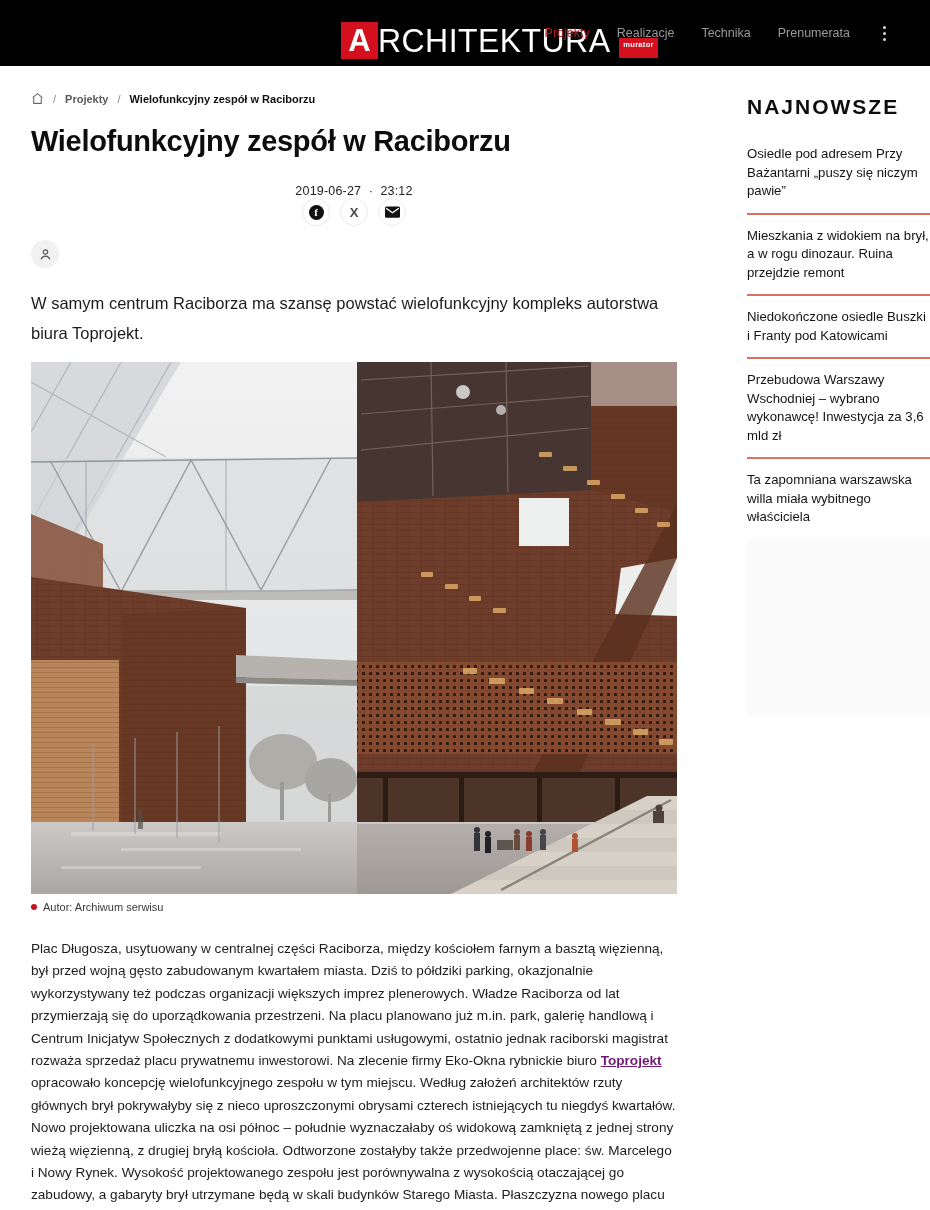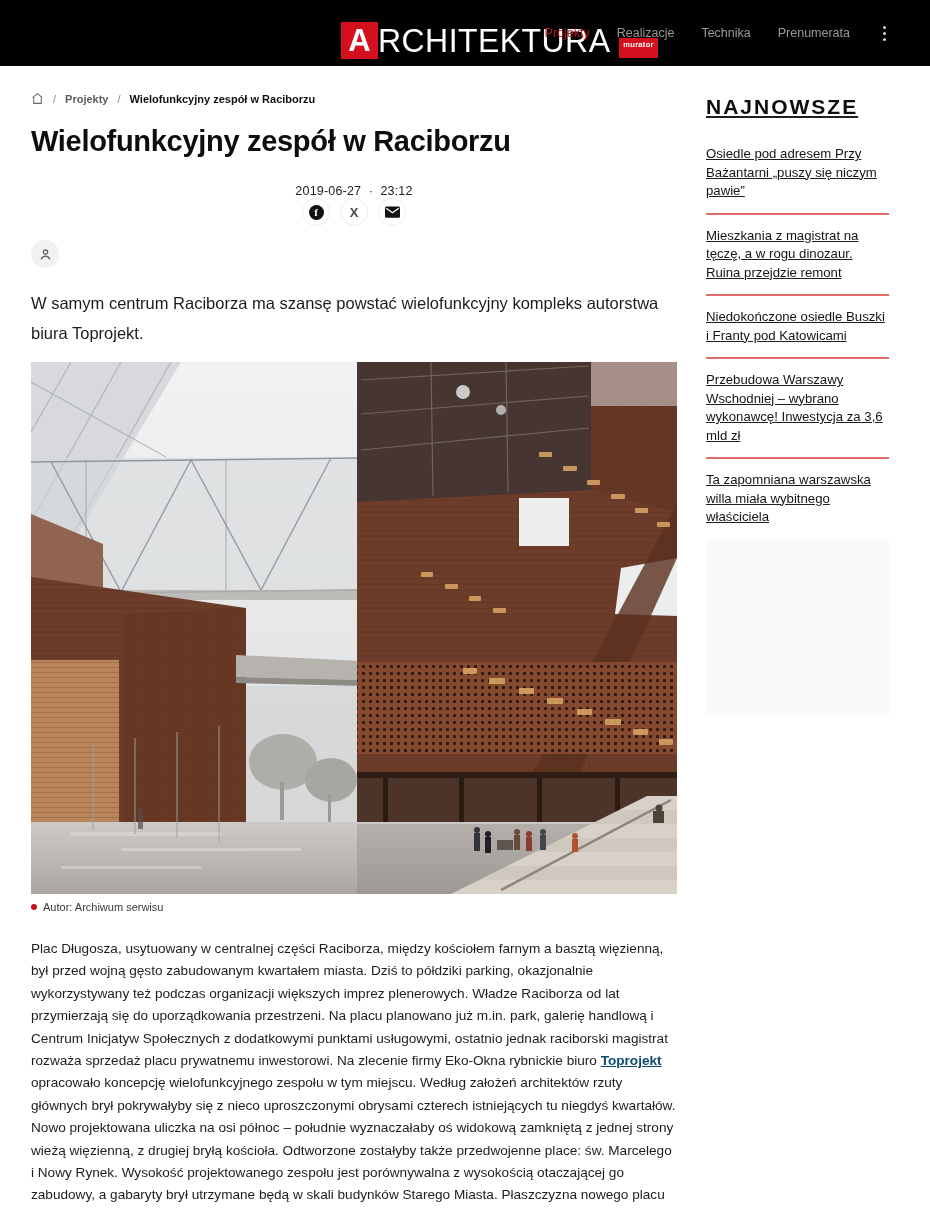--- a/index.html
+++ b/index.html
@@ -16,21 +16,21 @@
   .logo-badge { background:#d40f1e; color:#fff; font-size:7.5px; font-weight:700;
     padding:2px 4px 9px; margin-left:-6px; margin-bottom:1px; letter-spacing:.3px; }
   .topnav { position:absolute; right:38px; top:0; height:66px; display:flex; align-items:center; gap:27px; }
   .topnav a { font-size:12.5px; color:#9a9a9a; text-decoration:none; cursor:pointer; }
   .topnav a.active { color:#b7181d; }
   .kebab { display:flex; flex-direction:column; gap:3px; padding:4px 6px; cursor:pointer; }
   .kebab i { width:3px; height:3px; border-radius:50%; background:#d6d6d6; }
 
   
   .main { position:absolute; left:31px; top:92px; width:646px; }
-  .sidebar { position:absolute; left:706px; top:95px; width:183px;text-decoration:underline; }
+  .sidebar { position:absolute; left:747px; top:95px; width:183px; }
 
   
   .crumbs { display:flex; align-items:center; gap:9px; font-size:11px; color:#8b8b8b; }
   .crumbs .home { display:flex; align-items:center; cursor:pointer; }
   .crumbs .lnk { color:#5a5a5a; font-weight:600; cursor:pointer; text-decoration:none; }
   .crumbs .cur { color:#101010; font-weight:700; }
 
   
   h1.title { margin-top:20px; font-size:29px; font-weight:800; letter-spacing:-.3px; color:#0d0d0d; }
   .metarow { margin-top:26px; display:flex; align-items:center; justify-content:space-between;flex-direction:column; }
@@ -49,21 +49,21 @@
 
   
   .hero { margin-top:14px; width:646px; height:532px; overflow:hidden; background:#e8e9ea; }
   .caption-author { margin-top:7px; display:flex; align-items:center; gap:6px;
     font-size:11px; color:#3a3a3a; }
   .caption-author .dot { width:6px; height:6px; border-radius:50%; background:#c0141e; flex:0 0 auto; }
   .caption-sub { margin-top:6px; font-size:10.6px; color:#4a4a4a; letter-spacing:.1px; }
 
   
   .bodytext { margin-top:25px; font-size:13.6px; line-height:22.4px; color:#1d1d1d; }
-  .bodytext a.inline-link { color:#0c4a6e; font-weight:700; text-decoration:underline; cursor:pointer; }
+  .bodytext a.inline-link { color:#701a75; font-weight:700; text-decoration:underline; cursor:pointer; }
 
   
   .sb-title { font-size:21px; font-weight:800; letter-spacing:2px; color:#0d0d0d; }
   .sb-list { margin-top:26px; }
   .sb-item { font-size:13.2px; line-height:18.5px; color:#141414; cursor:pointer; }
   .sb-div { border:none; border-top:2px solid #df6e68; margin:12px 0; }
   .ad-box { margin-top:12px; width:183px; height:176px; background:#fafafa; }
 
   svg { display:block; }
 </style>
@@ -324,21 +324,21 @@
   </div>
 
   <p class="bodytext"><span>Plac Długosza, usytuowany w centralnej części Raciborza, między kościołem farnym a basztą więzienną, był przed wojną gęsto zabudowanym kwartałem miasta. Dziś to półdziki parking, okazjonalnie wykorzystywany też podczas organizacji większych imprez plenerowych. Władze Raciborza od lat przymierzają się do uporządkowania przestrzeni. Na placu planowano już m.in. park, galerię handlową i Centrum Inicjatyw Społecznych z dodatkowymi punktami usługowymi, ostatnio jednak raciborski magistrat rozważa sprzedaż placu prywatnemu inwestorowi. Na zlecenie firmy Eko-Okna rybnickie biuro </span><a class="inline-link">Toprojekt</a><span> opracowało koncepcję wielofunkcyjnego zespołu w tym miejscu. Według założeń architektów rzuty głównych brył pokrywałyby się z nieco uproszczonymi obrysami czterech istniejących tu niegdyś kwartałów. Nowo projektowana uliczka na osi północ – południe wyznaczałaby oś widokową zamkniętą z jednej strony wieżą więzienną, z drugiej bryłą kościoła. Odtworzone zostałyby także przedwojenne place: św. Marcelego i Nowy Rynek. Wysokość projektowanego zespołu jest porównywalna z wysokością otaczającej go zabudowy, a gabaryty brył utrzymane będą w skali budynków Starego Miasta. Płaszczyzna nowego placu św. Marcelego z dwóch stron została amfiteatralnie podniesiona, dzięki czemu powstało zaciszne wnętrze, w którym można będzie organizować spotkania i imprezy kulturalne – dodają projektanci. Powierzchnia użytkowa kompleksu wyniosłaby 15 280 m².</span></p>
 </div>
 
 <div class="sidebar">
   <div class="sb-title">NAJNOWSZE</div>
   <div class="sb-list">
     <div class="sb-item">Osiedle pod adresem Przy Bażantarni „puszy się niczym pawie”</div>
     <hr class="sb-div">
-    <div class="sb-item">Mieszkania z magistrat na tęczę, a w rogu dinozaur. Ruina przejdzie remont</div>
+    <div class="sb-item">Mieszkania z widokiem na brył, a w rogu dinozaur. Ruina przejdzie remont</div>
     <hr class="sb-div">
     <div class="sb-item">Niedokończone osiedle Buszki i Franty pod Katowicami</div>
     <hr class="sb-div">
     <div class="sb-item">Przebudowa Warszawy Wschodniej – wybrano wykonawcę! Inwestycja za 3,6 mld zł</div>
     <hr class="sb-div">
     <div class="sb-item">Ta zapomniana warszawska willa miała wybitnego właściciela</div>
   </div>
   <div class="ad-box"></div>
 </div>
 

